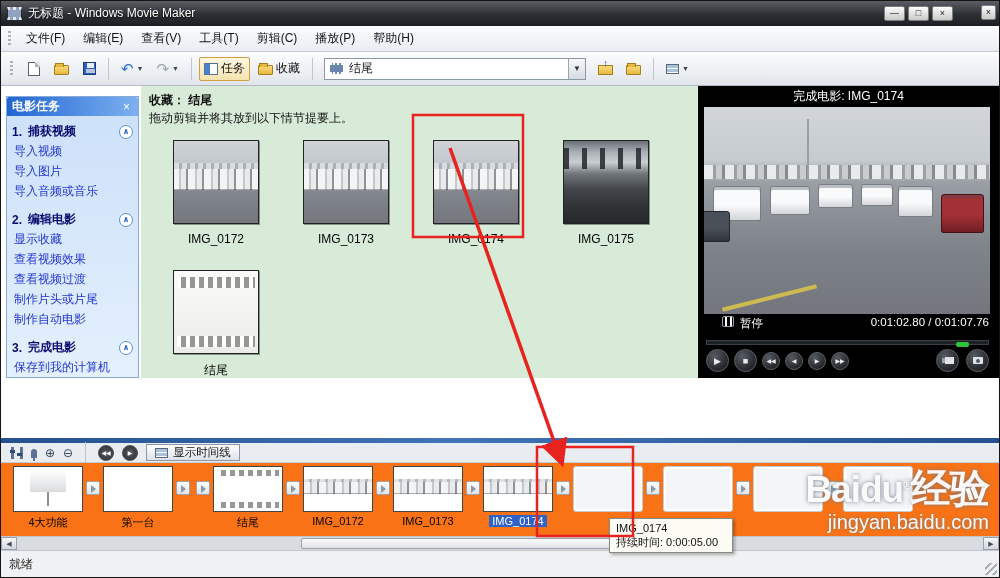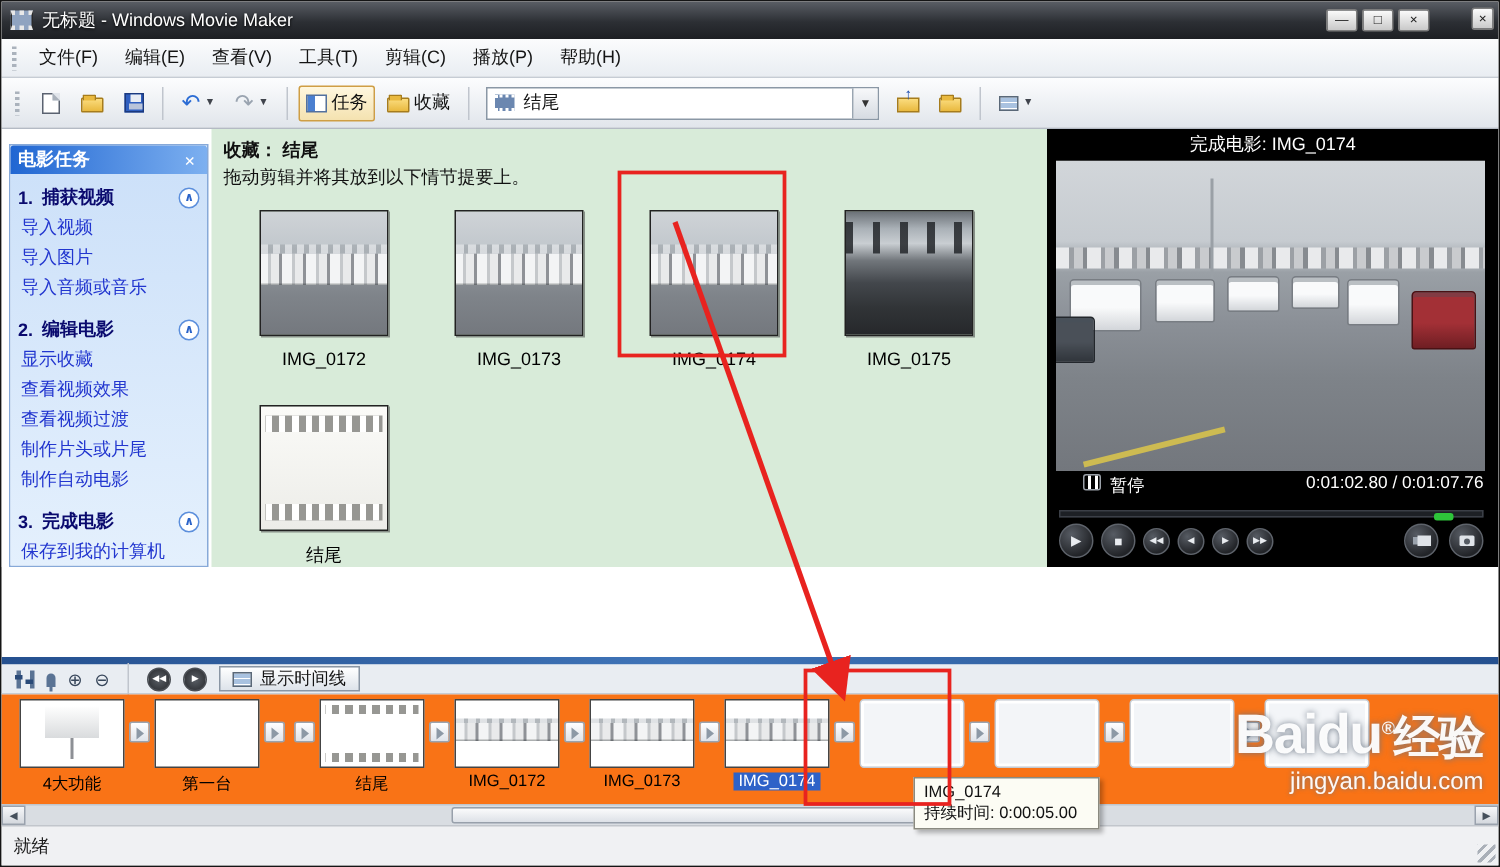--- a/index.html
+++ b/index.html
@@ -177,23 +177,23 @@
     background:repeating-linear-gradient(135deg,transparent 0 3px,#aab0b8 3px 5px); }
 
   
   .tooltip { position:absolute; left:608px; top:517px; width:124px; background:#fcfcf4; border:1px solid #8a8a80;
     box-shadow:2px 2px 3px rgba(0,0,0,.28); font-size:11px; line-height:14px; padding:2px 6px 3px; z-index:70; color:#111; }
 
   
   .watermark { position:absolute; right:10px; top:464px; text-align:right; z-index:60; pointer-events:none; }
   .wm1 { font-size:37px; font-weight:bold; letter-spacing:-1px; color:rgba(255,255,255,.95);
     text-shadow:0 0 4px rgba(108,118,132,.95); line-height:40px; }
-  .wm1 .cjk { font-size:31px; }
+  .wm1 .cjk { font-size:40px; }
   .wm1 .reg { font-size:12px; vertical-align:super; }
-  .wm2 { font-size:16px; color:rgba(255,255,255,.96); text-shadow:0 0 3px rgba(108,118,132,.95); margin-top:1px; }
+  .wm2 { font-size:20px; color:rgba(255,255,255,.96); text-shadow:0 0 3px rgba(108,118,132,.95); margin-top:1px; }
 
   .annotations { position:absolute; inset:0; z-index:100; pointer-events:none; }
 </style>
 </head>
 <body>
 
 <div class="app">
 
   <div class="titlebar">
     <span class="app-icon"></span>

